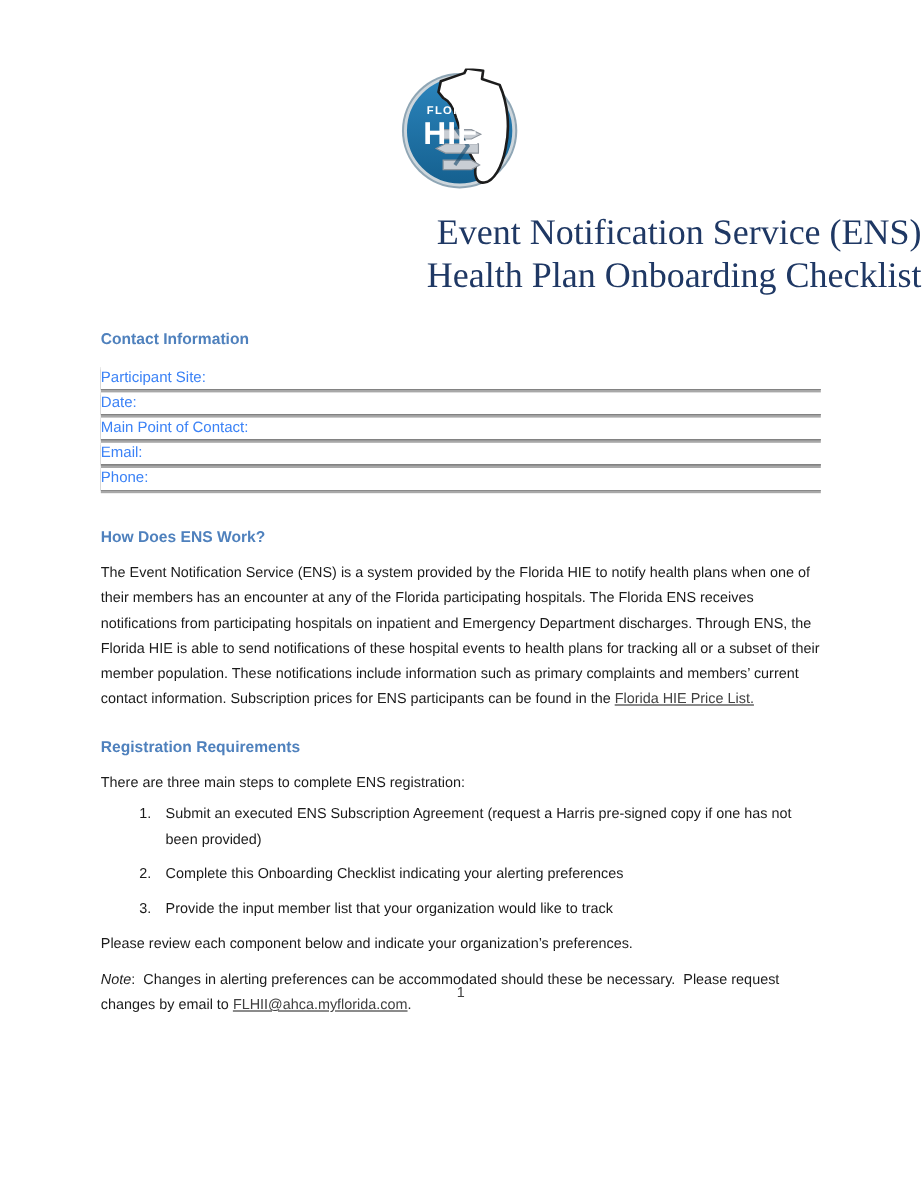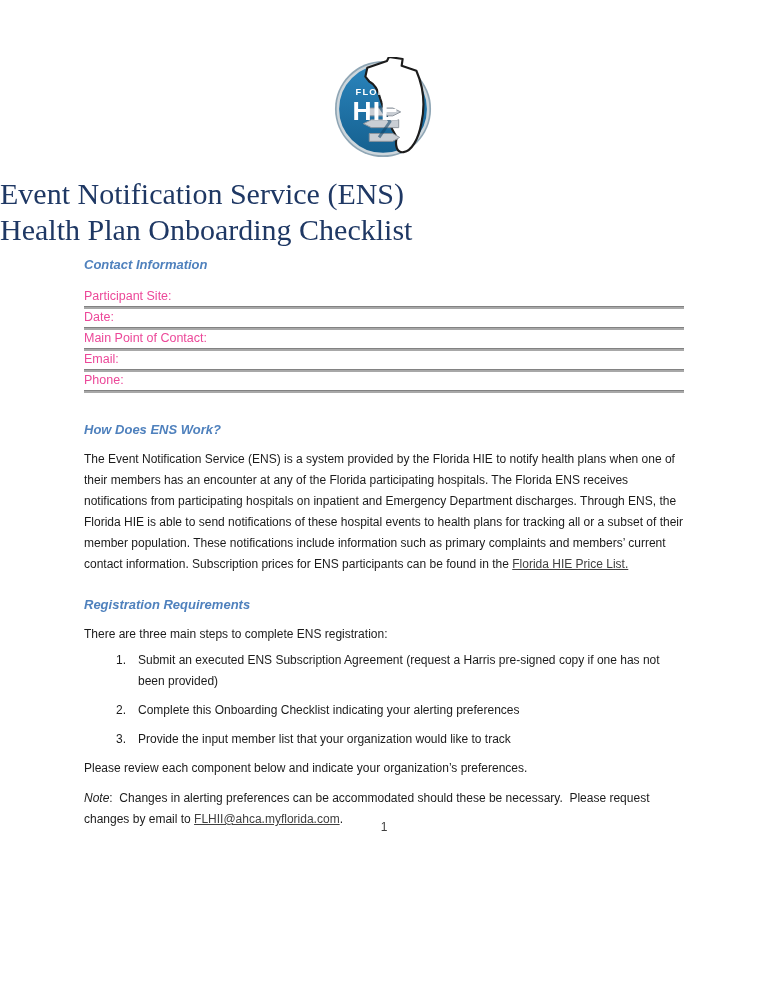--- a/index.html
+++ b/index.html
@@ -11,38 +11,38 @@
   .logo-wrap { padding-top:57px; height:102px; text-align:center; }
   .logo-florida {
     font-family:"Liberation Sans",sans-serif; font-size:9.5px; font-weight:bold;
     letter-spacing:1.2px; fill:#ffffff;
   }
   .logo-hie {
     font-family:"Liberation Sans",sans-serif; font-size:27px; font-weight:bold;
     letter-spacing:1px; fill:#ffffff;
   }
   .title {
-    margin:17px 0 0; text-align:left; font-weight:normal;
+    margin:17px 0 0; text-align:right; font-weight:normal;
     font-family:"Liberation Serif","DejaVu Serif",serif;
     font-size:30px; line-height:36px; color:#1F3864;
   }
   .title-line { display:block; }
   .content { width:600px; margin:0 auto; }
   .section-heading {
-    font-size:13px; font-style:italic; font-weight:bold; color:#4F81BD;
-    margin:9px 0 0; line-height:15px;
+    font-size:13px; font-weight:bold; color:#4F81BD;
+    margin:27px 0 0; line-height:15px;
   }
   .mt-how { margin-top:32px; }
   .mt-reg { margin-top:22px; }
   .contact-table { margin-top:15px; }
   .form-row {
     height:17px; padding-top:2px; margin-bottom:2px;
     box-shadow: 0 1px 0 #828282, 0 3px 0 #a8a8a8;
   }
-  .form-label { font-size:12.5px; color:#ec4899; }
+  .form-label { font-size:12.5px; color:#3b82f6; }
   .body-text { margin:12px 0 0; line-height:21px; font-size:12px; }
   .intro { }
   .steps { margin-top:5px; }
   .step { display:flex; line-height:21px; margin-bottom:8px; }
   .step-num { flex:none; width:22px; margin-left:32px; }
   .step-text { flex:1; padding-right:20px; }
   .outro { margin-top:0; }
   .note { margin-top:9px; }
   .note .pre { white-space:pre-wrap; }
   .note-label { font-style:italic; }

